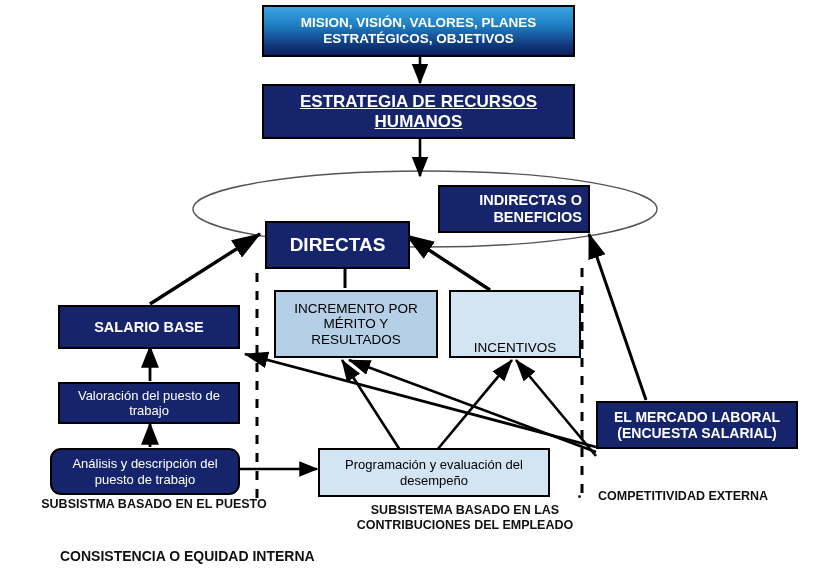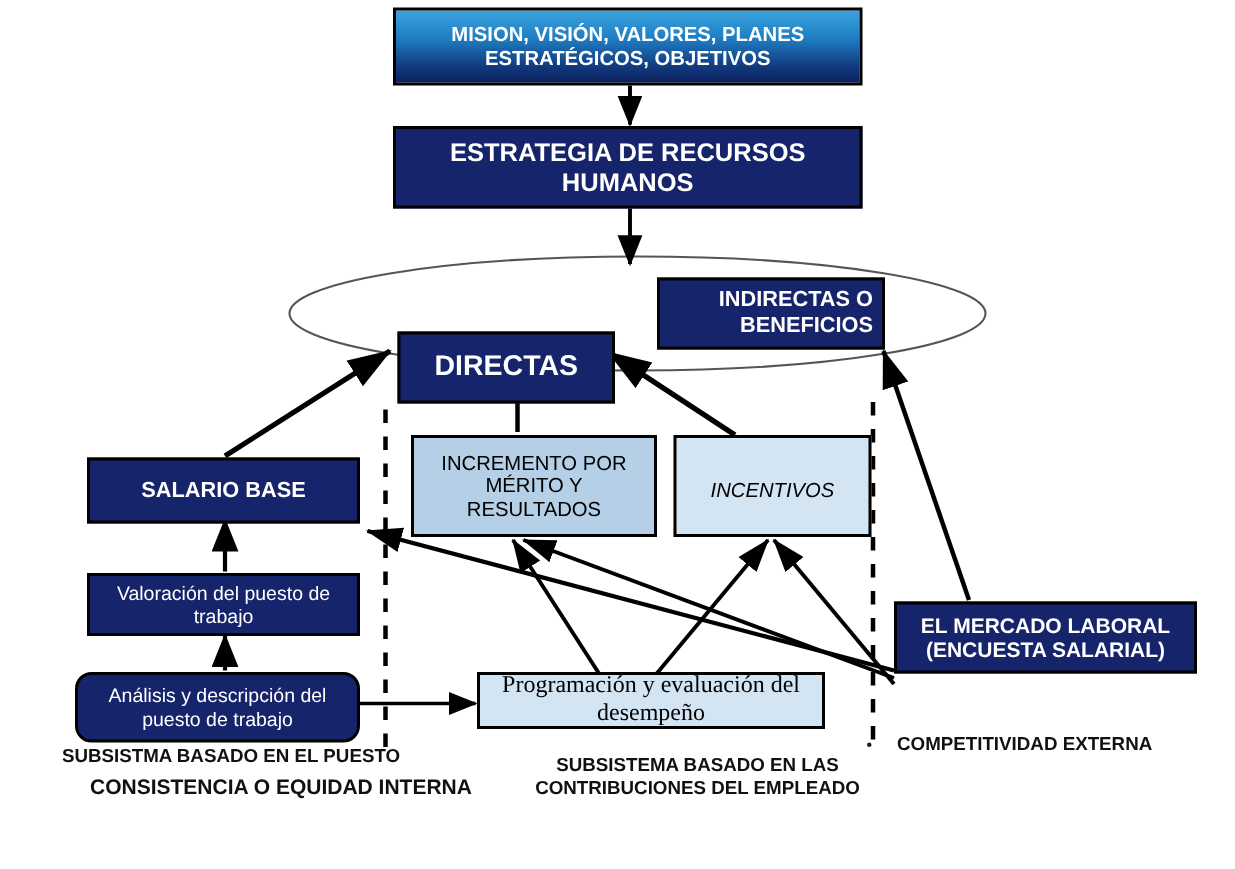--- a/index.html
+++ b/index.html
@@ -10,21 +10,21 @@
   .box{position:absolute;box-sizing:border-box;display:flex;align-items:center;
        justify-content:center;text-align:center;border:2px solid #000;
        line-height:1.16;z-index:5;}
   .navy{background:#16256b;color:#ffffff;font-weight:bold;}
   .navy2{background:#16256b;color:#ffffff;font-weight:normal;}
   .lblue{background:#b4cfe6;color:#000000;}
   .lblue2{background:#d3e4f2;color:#000000;}
   .grad{background:linear-gradient(180deg,#3aa3de 0%,#1f7fc4 38%,#123a7e 78%,#0b1f5e 100%);
         color:#ffffff;font-weight:bold;}
 
-  .topalign{align-items:center;padding-top:5px;font-style:italic;}
+  .topalign{align-items:flex-end;padding-top:5px;}
 
   .cap{position:absolute;color:#111;font-weight:bold;text-align:center;z-index:6;
        line-height:1.22;}
   .dot{position:absolute;width:3px;height:3px;background:#222;border-radius:50%;z-index:6;}
 </style>
 </head>
 <body>
 
 <div id="stage">
 
@@ -70,21 +70,21 @@
 
     <line x1="257" y1="273" x2="257" y2="502" stroke="#000" stroke-width="3" stroke-dasharray="9,9"></line>
 
     <line x1="582" y1="268" x2="582" y2="502" stroke="#000" stroke-width="3" stroke-dasharray="9,9"></line>
   </svg>
 
   <div class="box grad" style="left:262px;top:5px;width:313px;height:52px;font-size:13.5px;padding:0 10px;">
     <span>MISION, VISIÓN, VALORES, PLANES ESTRATÉGICOS, OBJETIVOS</span>
   </div>
 
-  <div class="box navy" style="left:262px;top:84px;width:313px;height:55px;font-size:17px;padding:0 20px;">
+  <div class="box navy" style="left:262px;top:84px;width:313px;height:55px;font-size:17px;padding:0 20px;text-decoration:underline;">
     <span>ESTRATEGIA DE RECURSOS HUMANOS</span>
   </div>
 
   <div class="box navy" style="left:265px;top:185px;width:145px;height:48px;font-size:19px;margin-top:36px;">
     <span>DIRECTAS</span>
   </div>
 
   <div class="box navy" style="left:438px;top:185px;width:152px;height:48px;font-size:14.5px;padding:0 6px;text-align:right;">
     <span>INDIRECTAS O BENEFICIOS</span>
   </div>
@@ -102,38 +102,38 @@
   </div>
 
   <div class="box navy2" style="left:58px;top:382px;width:182px;height:42px;font-size:13px;padding:0 6px;">
     <span>Valoración del puesto de trabajo</span>
   </div>
 
   <div class="box navy2" style="left:50px;top:448px;width:190px;height:47px;font-size:13px;padding:0 6px;border-radius:11px;">
     <span>Análisis y descripción del puesto de trabajo</span>
   </div>
 
-  <div class="box lblue2" style="left:318px;top:448px;width:232px;height:38px;font-size:16px;padding:0 6px;font-family:Liberation Serif, serif;">
+  <div class="box lblue2" style="left:318px;top:448px;width:232px;height:49px;font-size:13px;padding:0 6px;">
     <span>Programación y evaluación del desempeño</span>
   </div>
 
   <div class="box navy" style="left:596px;top:401px;width:202px;height:48px;font-size:14px;padding:0 5px;">
     <span>EL MERCADO LABORAL (ENCUESTA SALARIAL)</span>
   </div>
 
   <div class="cap" style="left:36px;top:497px;width:236px;font-size:12.5px;">
     <span>SUBSISTMA BASADO EN EL PUESTO</span>
   </div>
 
   <div class="cap" style="left:340px;top:503px;width:250px;font-size:12.5px;">
     <span>SUBSISTEMA BASADO EN LAS CONTRIBUCIONES DEL EMPLEADO</span>
   </div>
 
   <div class="dot" style="left:578px;top:495px;"></div>
   <div class="cap" style="left:598px;top:489px;width:210px;font-size:12.5px;text-align:left;">
     <span>COMPETITIVIDAD EXTERNA</span>
   </div>
 
-  <div class="cap" style="left:60px;top:516px;width:300px;font-size:14px;text-align:left;">
+  <div class="cap" style="left:60px;top:548px;width:300px;font-size:14px;text-align:left;">
     <span>CONSISTENCIA O EQUIDAD INTERNA</span>
   </div>
 
 </div>
 
 </body></html>

